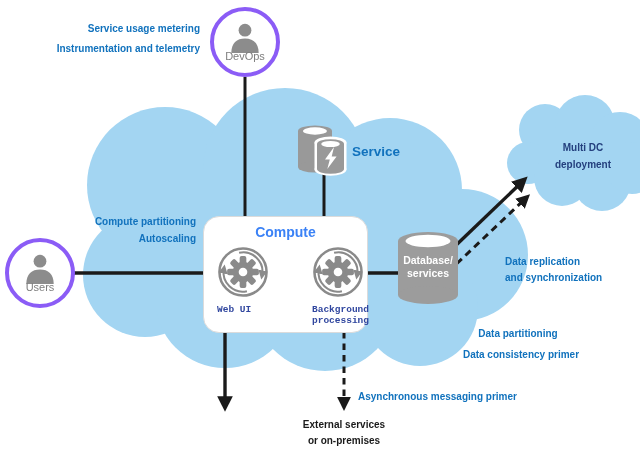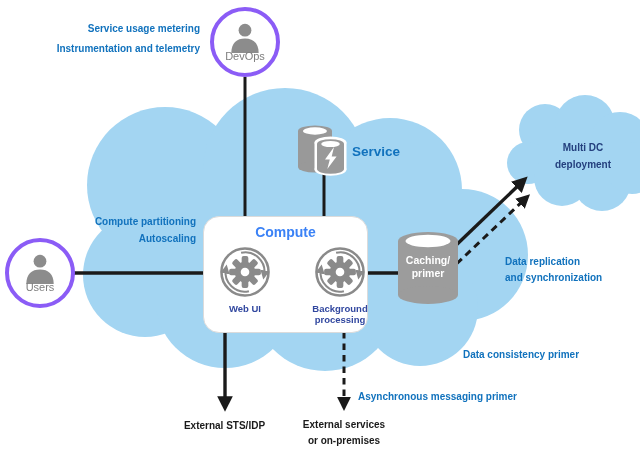--- a/index.html
+++ b/index.html
@@ -31,21 +31,21 @@
     position:absolute;width:70px;height:70px;box-sizing:border-box;background:#ffffff;
     border:4px solid #8b5cf6;border-radius:50%;z-index:3;
     display:flex;flex-direction:column;align-items:center;justify-content:center;
   }
   .actor-label{font-size:11px;color:#7D7D7D;margin-top:-3px;}
   .compute-box{
     position:absolute;left:203px;top:216px;width:165px;height:117px;box-sizing:border-box;
     background:#ffffff;border:1.5px solid #DBDBDB;border-radius:16px;z-index:2;
   }
   .compute-title{margin-top:7px;text-align:center;font-weight:bold;font-size:14px;color:#3b82f6;}
-  .gear-col{position:absolute;top:29px;width:56px;text-align:center;}
+  .gear-col{position:absolute;top:29px;width:56px;font-family:Liberation Mono, monospace;}
   .gear-col.c1{left:13px;}
   .gear-col.c2{left:108px;}
   .gear-label{font-weight:bold;font-size:9.5px;line-height:11px;color:#31479F;margin-top:1px;}
 </style>
 </head>
 <body>
 
 <div class="stage">
 
   <svg class="layer bg" viewBox="0 0 640 452">
@@ -161,48 +161,48 @@
   </div>
   <div class="actor" style="left:5px;top:238px;">
     <svg width="34" height="31" viewBox="0 0 36 34">
       <circle cx="18" cy="9" r="7" fill="#8C8C8C"></circle>
       <path d="M3 34 C3 23 9 18 18 18 C27 18 33 23 33 34 Z" fill="#8C8C8C"></path>
     </svg>
     <div class="actor-label">Users</div>
   </div>
 
   <div class="db-label">
-    <div>Caching/</div>
-    <div>primer</div>
+    <div>Database/</div>
+    <div>services</div>
   </div>
 
   <div class="note nowrap tl-note">
     <div>Service usage metering</div>
     <div>Instrumentation and telemetry</div>
   </div>
 
   <div class="note right cp-note">
     <div>Compute partitioning</div>
     <div>Autoscaling</div>
   </div>
 
   <div class="note caching-note">Service</div>
 
   <div class="note drep-note">
     <div>Data replication</div>
     <div>and synchronization</div>
   </div>
 
+  <div class="note dpart-note">Data partitioning</div>
   <div class="note dcons-note">Data consistency primer</div>
   <div class="note async-note">Asynchronous messaging primer</div>
 
   <div class="note navy multidc-note">
     <div>Multi DC</div>
     <div>deployment</div>
   </div>
 
-  <div class="note black sts-note">External STS/IDP</div>
   <div class="note black extsvc-note">
     <div>External services</div>
     <div>or on-premises</div>
   </div>
 
 </div>
 
 </body></html>

